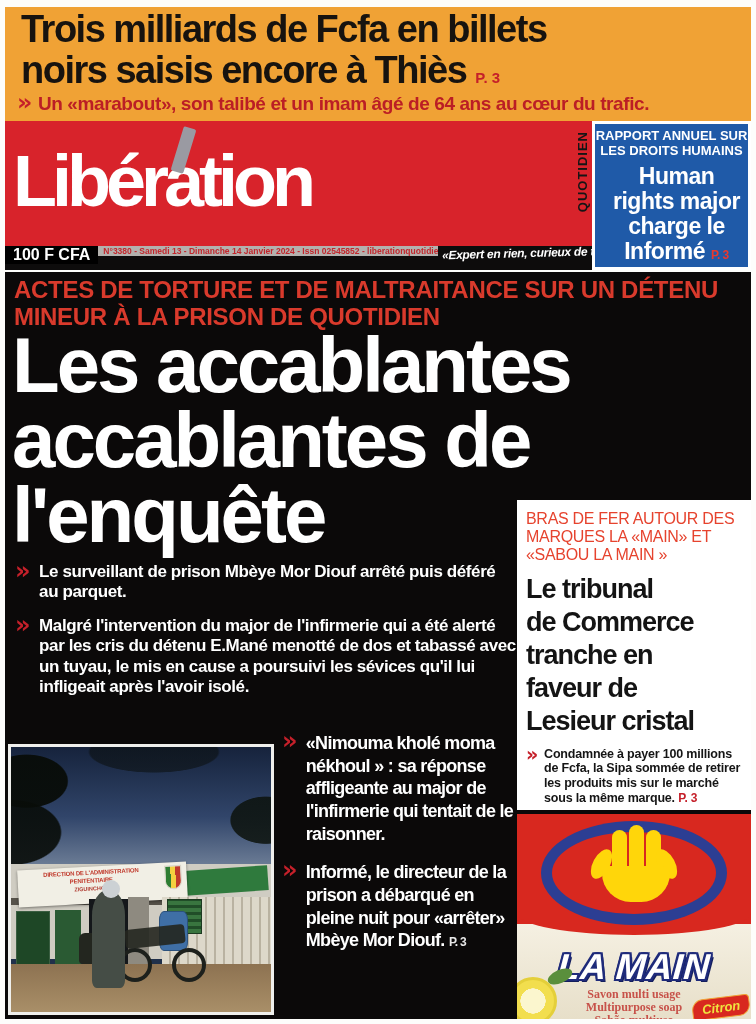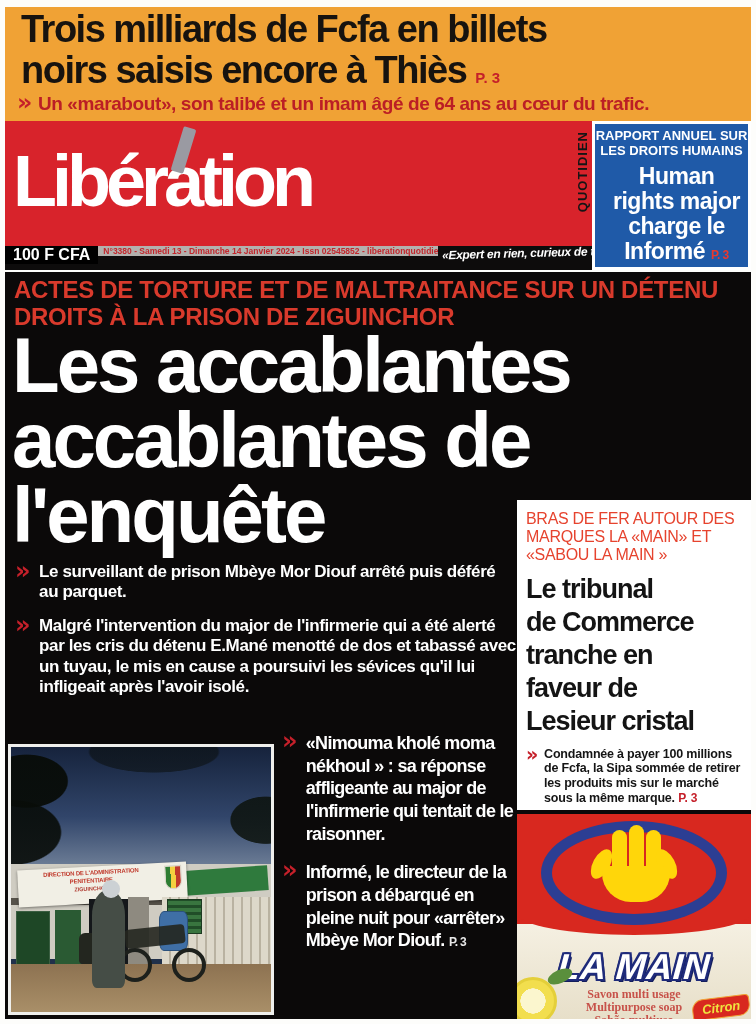--- a/index.html
+++ b/index.html
@@ -184,21 +184,21 @@
         <span>Informé</span>
         <span class="hrw-ref">P. 3</span>
       </div>
     </div>
   </div>
 
   <div class="main">
 
     <div class="lead-kicker">
       <div>ACTES DE TORTURE ET DE MALTRAITANCE SUR UN DÉTENU</div>
-      <div>DROITS À LA PRISON DE ZIGUINCHOR</div>
+      <div>MINEUR À LA PRISON DE QUOTIDIEN</div>
     </div>
 
     <div class="lead-headline">
       <div>Les accablantes</div>
       <div>accablantes de</div>
       <div>l'enquête</div>
     </div>
 
     <div class="lead-bullets">
       <div class="bullet">

